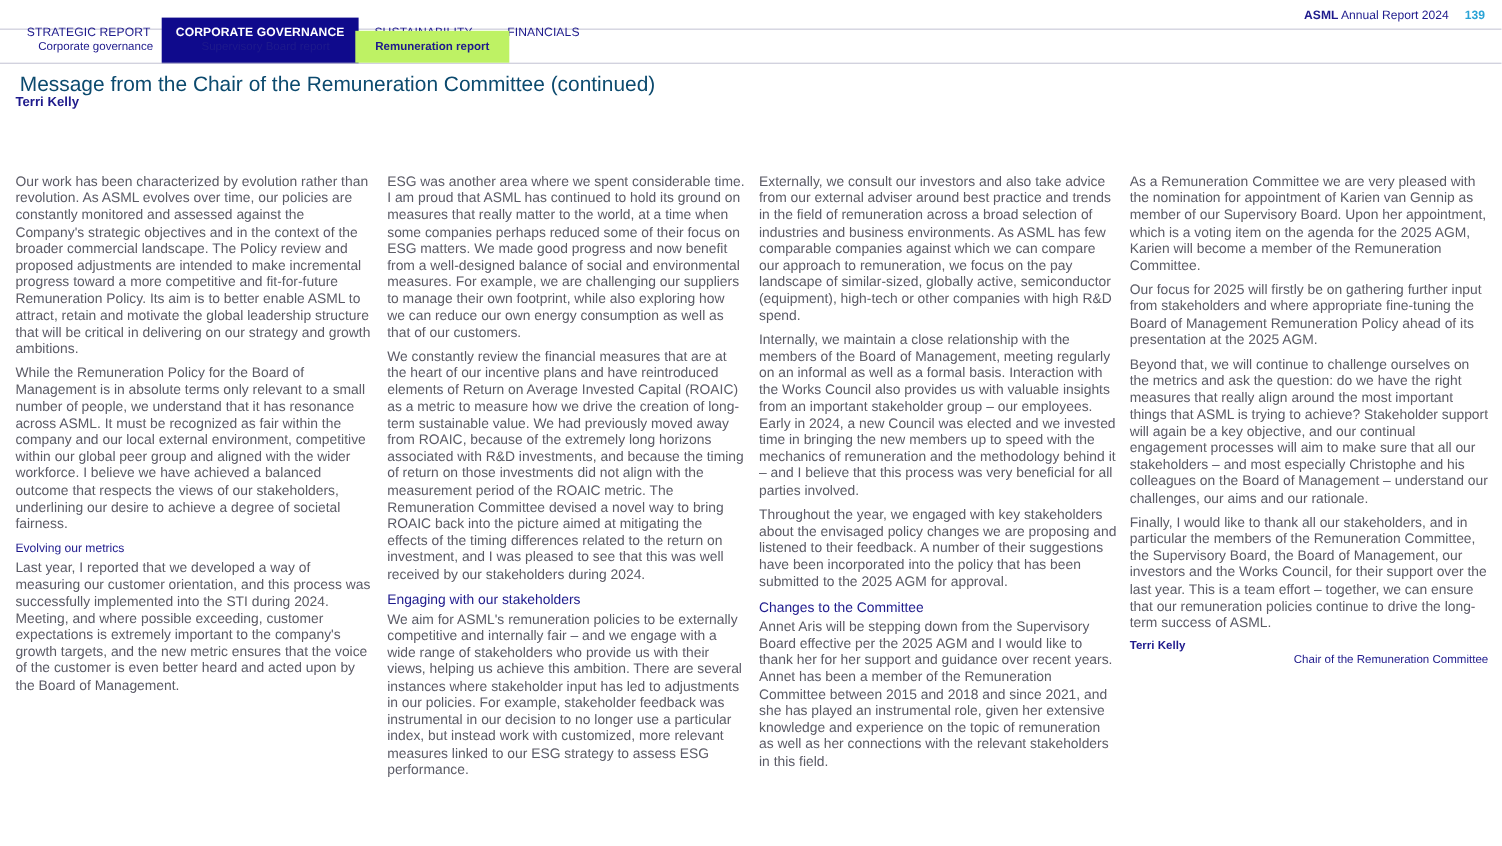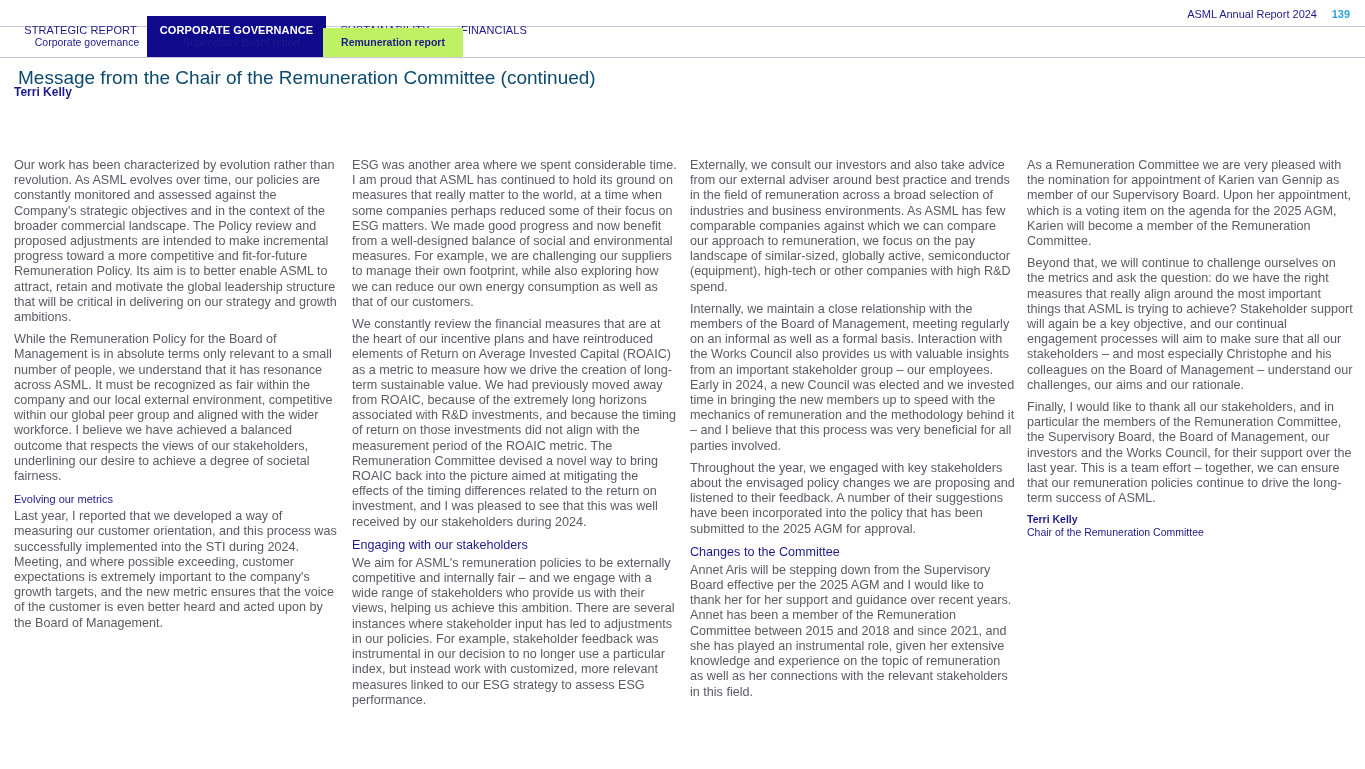--- a/index.html
+++ b/index.html
@@ -16,21 +16,21 @@
     position: absolute; top: 0; height: 42px; line-height: 28px;
     font-size: 11px; color: #1e1a8c; text-align: center; cursor: pointer;
     letter-spacing: 0.1px;
     margin-top: 16px;
   }
   .topnav .tab.active { background: #0f0a8c; color: #ffffff; font-weight: bold; }
   .brand {
     position: absolute; right: 48px; top: 0; height: 27px; line-height: 28px;
     font-size: 11px; color: #1e1a8c;
   }
-  .brand b { font-weight: normal; }
+  .brand b { font-weight: bold; }
   .pagenum {
     position: absolute; right: 15px; top: 0; height: 27px; line-height: 28px;
     font-size: 11px; color: #2aa3d6; font-weight: bold;
   }
   .subnav {
     position: absolute; left: 0; top: 28px; width: 1365px; height: 30px;
     border-bottom: 1px solid #c7c7d6; box-sizing: border-box;
   }
   .subnav .sub {
     position: absolute; top: 0; height: 29px; line-height: 29px;
@@ -51,21 +51,21 @@
   .col p { margin: 0 0 7px 0; }
   .col h3 {
     margin: 0 0 3px 0; font-size: 12.6px; color: #1e1a8c; font-weight: normal; line-height: 16px;
   }
   .col h3.small { font-size: 11px; margin-bottom: 2px; }
   .col h2 {
     margin: 4px 0 4px 3px; font-size: 20px; color: #1e1a8c; font-weight: bold; line-height: 24px;
     border-bottom: 1px solid #b6b3d6; padding-bottom: 2px;
   }
   .sig-name { font-size: 10.5px; color: #1e1a8c; font-weight: bold; line-height: 13px; margin-top: 2px;}
-  .sig-role { font-size: 10.5px; color: #1e1a8c; line-height: 13px; }
+  .sig-role { font-size: 10.5px; color: #1e1a8c; line-height: 13px; text-align: right; }
 </style>
 </head>
 <body>
 
 <nav class="topnav">
   <div class="tab" style="left:14px;width:133px;">STRATEGIC REPORT</div>
   <div class="tab active" style="left:147px;width:179px;">CORPORATE GOVERNANCE</div>
   <div class="tab" style="left:326px;width:118px;">SUSTAINABILITY</div>
   <div class="tab" style="left:444px;width:100px;">FINANCIALS</div>
   <div class="brand"><b>ASML</b><span> Annual Report 2024</span></div>
@@ -98,17 +98,18 @@
 <div class="col" style="left:690px;">
   <p>Externally, we consult our investors and also take advice from our external adviser around best practice and trends in the field of remuneration across a broad selection of industries and business environments. As ASML has few comparable companies against which we can compare our approach to remuneration, we focus on the pay landscape of similar-sized, globally active, semiconductor (equipment), high-tech or other companies with high R&amp;D spend.</p>
   <p>Internally, we maintain a close relationship with the members of the Board of Management, meeting regularly on an informal as well as a formal basis. Interaction with the Works Council also provides us with valuable insights from an important stakeholder group – our employees. Early in 2024, a new Council was elected and we invested time in bringing the new members up to speed with the mechanics of remuneration and the methodology behind it – and I believe that this process was very beneficial for all parties involved.</p>
   <p>Throughout the year, we engaged with key stakeholders about the envisaged policy changes we are proposing and listened to their feedback. A number of their suggestions have been incorporated into the policy that has been submitted to the 2025 AGM for approval.</p>
   <h3>Changes to the Committee</h3>
   <p>Annet Aris will be stepping down from the Supervisory Board effective per the 2025 AGM and I would like to thank her for her support and guidance over recent years. Annet has been a member of the Remuneration Committee between 2015 and 2018 and since 2021, and she has played an instrumental role, given her extensive knowledge and experience on the topic of remuneration as well as her connections with the relevant stakeholders in this field.</p>
 </div>
 
 <div class="col" style="left:1027px;">
   <p>As a Remuneration Committee we are very pleased with the nomination for appointment of Karien van Gennip as member of our Supervisory Board. Upon her appointment, which is a voting item on the agenda for the 2025 AGM, Karien will become a member of the Remuneration Committee.</p>
+  <p>Our focus for 2025 will firstly be on gathering further input from stakeholders and where appropriate fine-tuning the Board of Management Remuneration Policy ahead of its presentation at the 2025 AGM.</p>
   <p>Beyond that, we will continue to challenge ourselves on the metrics and ask the question: do we have the right measures that really align around the most important things that ASML is trying to achieve? Stakeholder support will again be a key objective, and our continual engagement processes will aim to make sure that all our stakeholders – and most especially Christophe and his colleagues on the Board of Management – understand our challenges, our aims and our rationale.</p>
   <p>Finally, I would like to thank all our stakeholders, and in particular the members of the Remuneration Committee, the Supervisory Board, the Board of Management, our investors and the Works Council, for their support over the last year. This is a team effort – together, we can ensure that our remuneration policies continue to drive the long-term success of ASML.</p>
   <div class="sig-name">Terri Kelly</div>
   <div class="sig-role">Chair of the Remuneration Committee</div>
 </div>
 
 </body></html>

